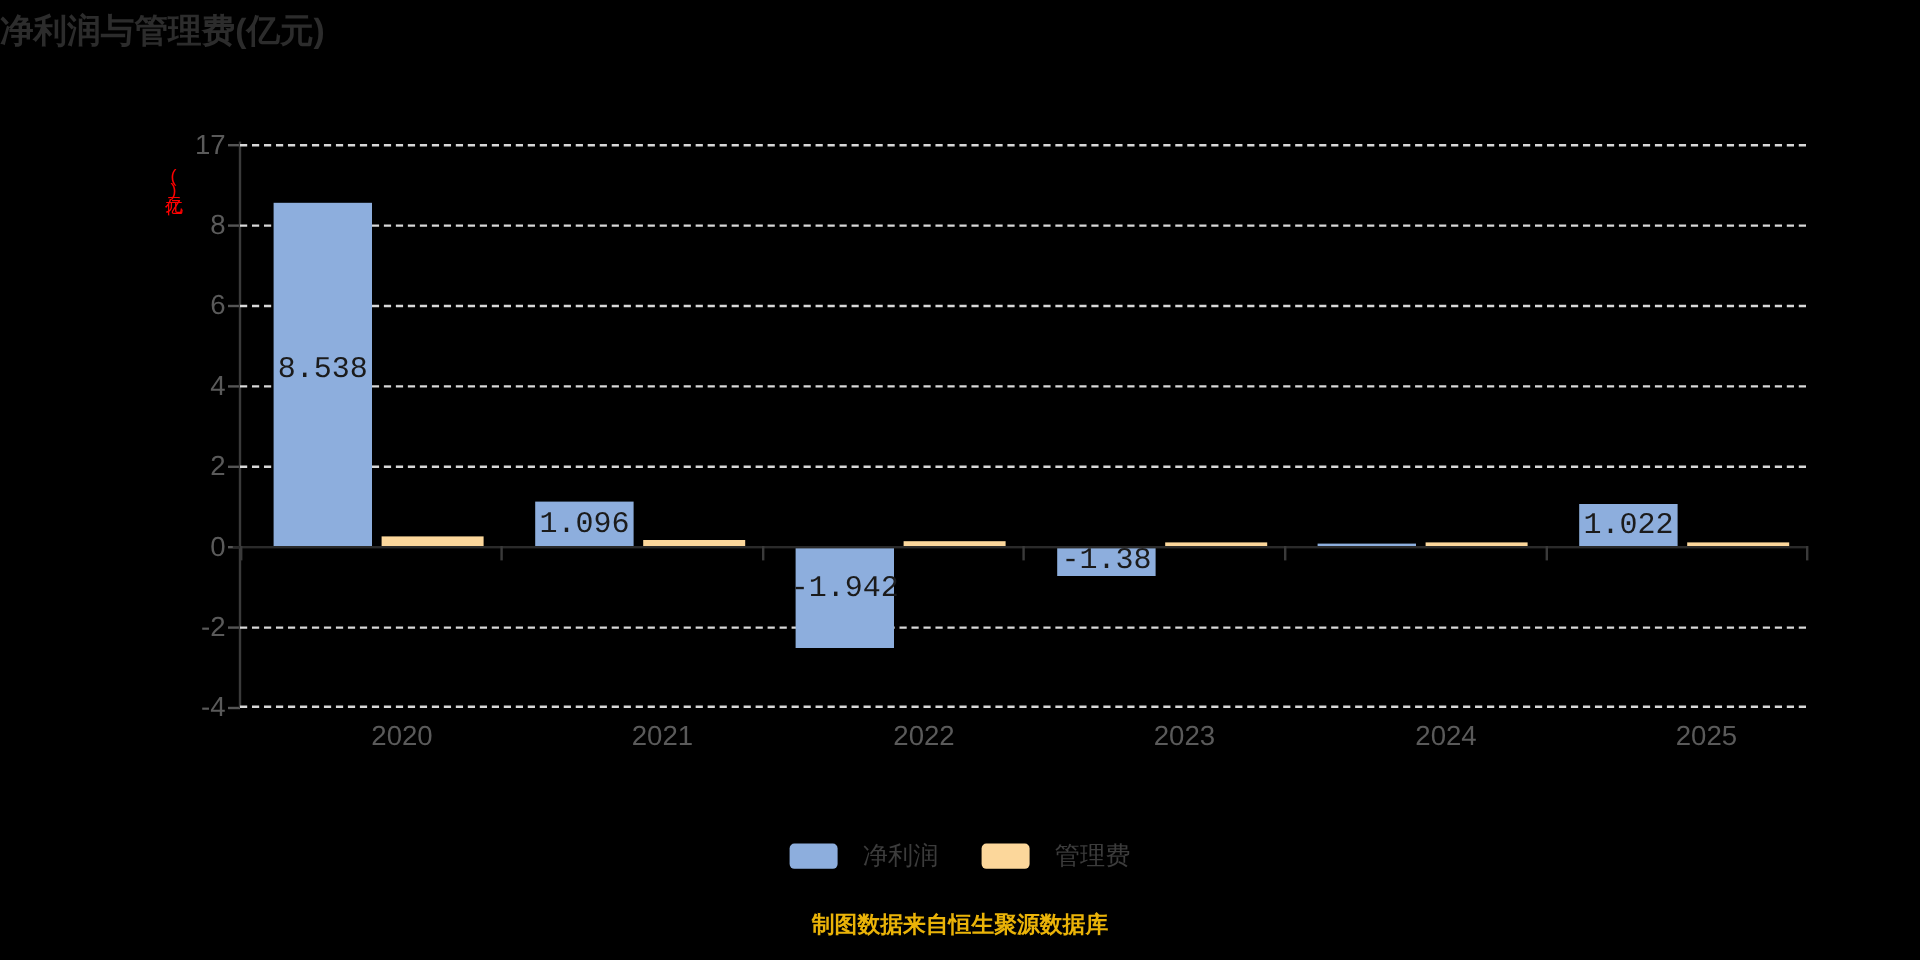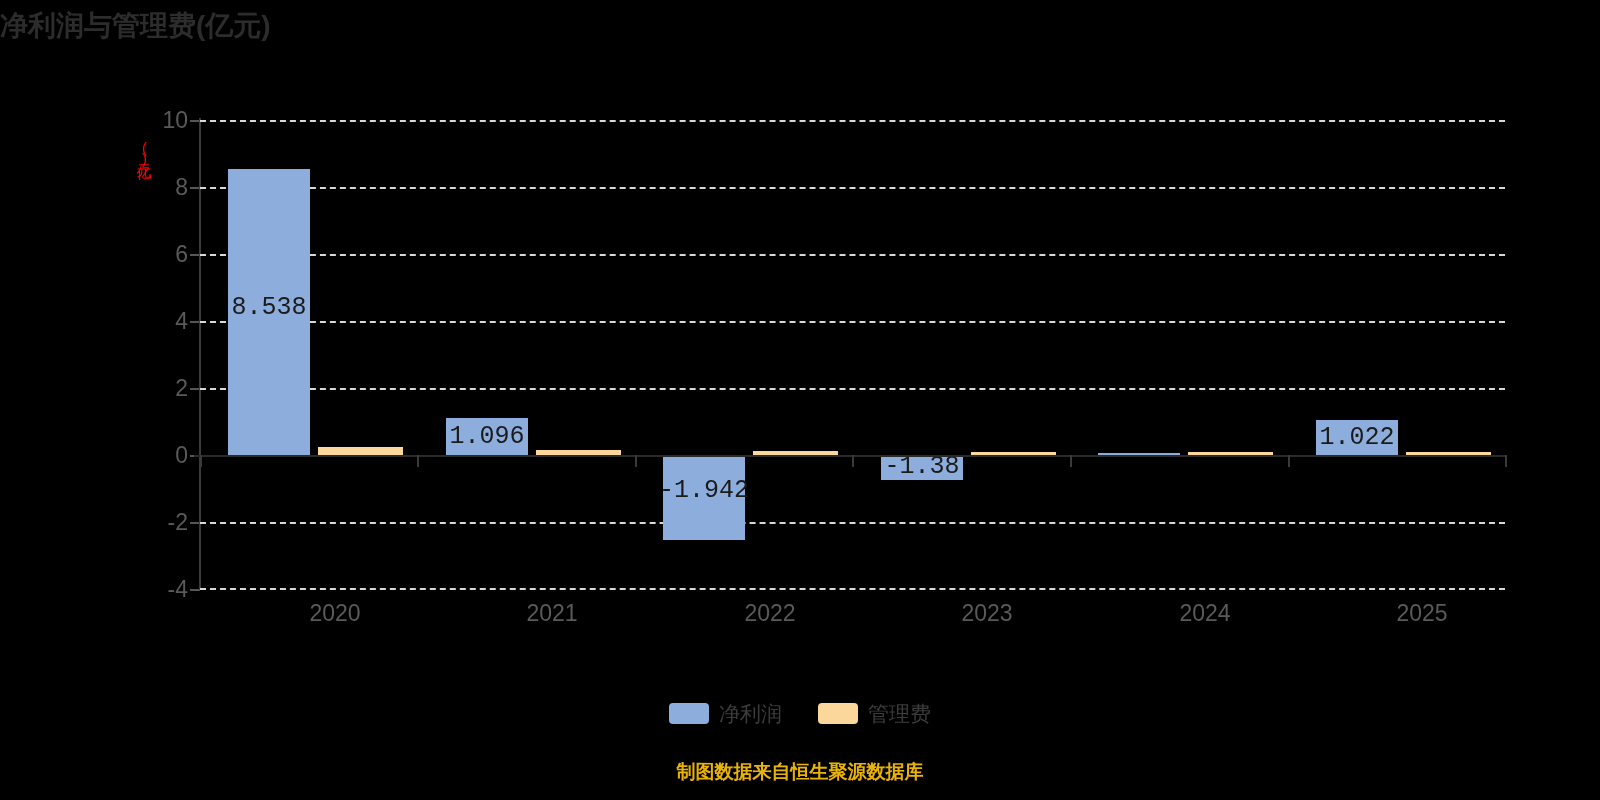--- a/index.html
+++ b/index.html
@@ -153,21 +153,21 @@
     left: 0;
     width: 1600px;
     display: flex;
     justify-content: center;
     align-items: center;
     gap: 36px;
   }
   .legend-item {
     display: flex;
     align-items: center;
-    gap: 10px;
+    gap: 21px;
   }
   .legend-swatch {
     width: 40px;
     height: 21px;
     border-radius: 4px;
   }
   .legend-swatch.net { background: #8daedd; }
   .legend-swatch.admin { background: #fcd79b; }
   .legend-text {
     color: #3c3c3c;
@@ -189,21 +189,21 @@
   }
 </style>
 </head>
 <body>
 
 <div id="chart-title">净利润与管理费(亿元)</div>
 
 <div id="y-axis-unit">(亿元)</div>
 
 <div id="y-labels">
-  <div class="y-label" style="top:109px">10</div>
+  <div class="y-label" style="top:109px">17</div>
   <div class="y-label" style="top:176px">8</div>
   <div class="y-label" style="top:243px">6</div>
   <div class="y-label" style="top:310px">4</div>
   <div class="y-label" style="top:377px">2</div>
   <div class="y-label" style="top:444px">0</div>
   <div class="y-label" style="top:511px">-2</div>
   <div class="y-label" style="top:578px">-4</div>
 </div>
 
 <div class="y-tick-mark" style="top:120px"></div>

